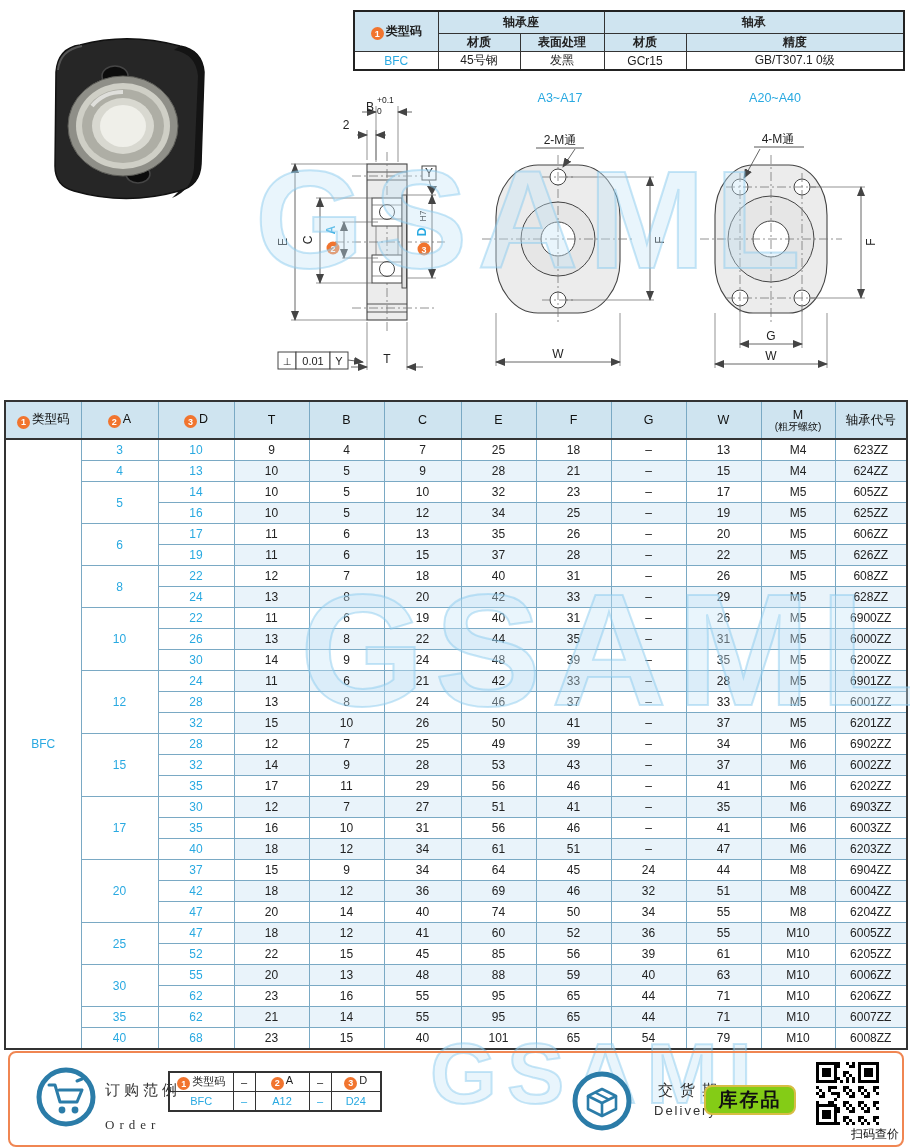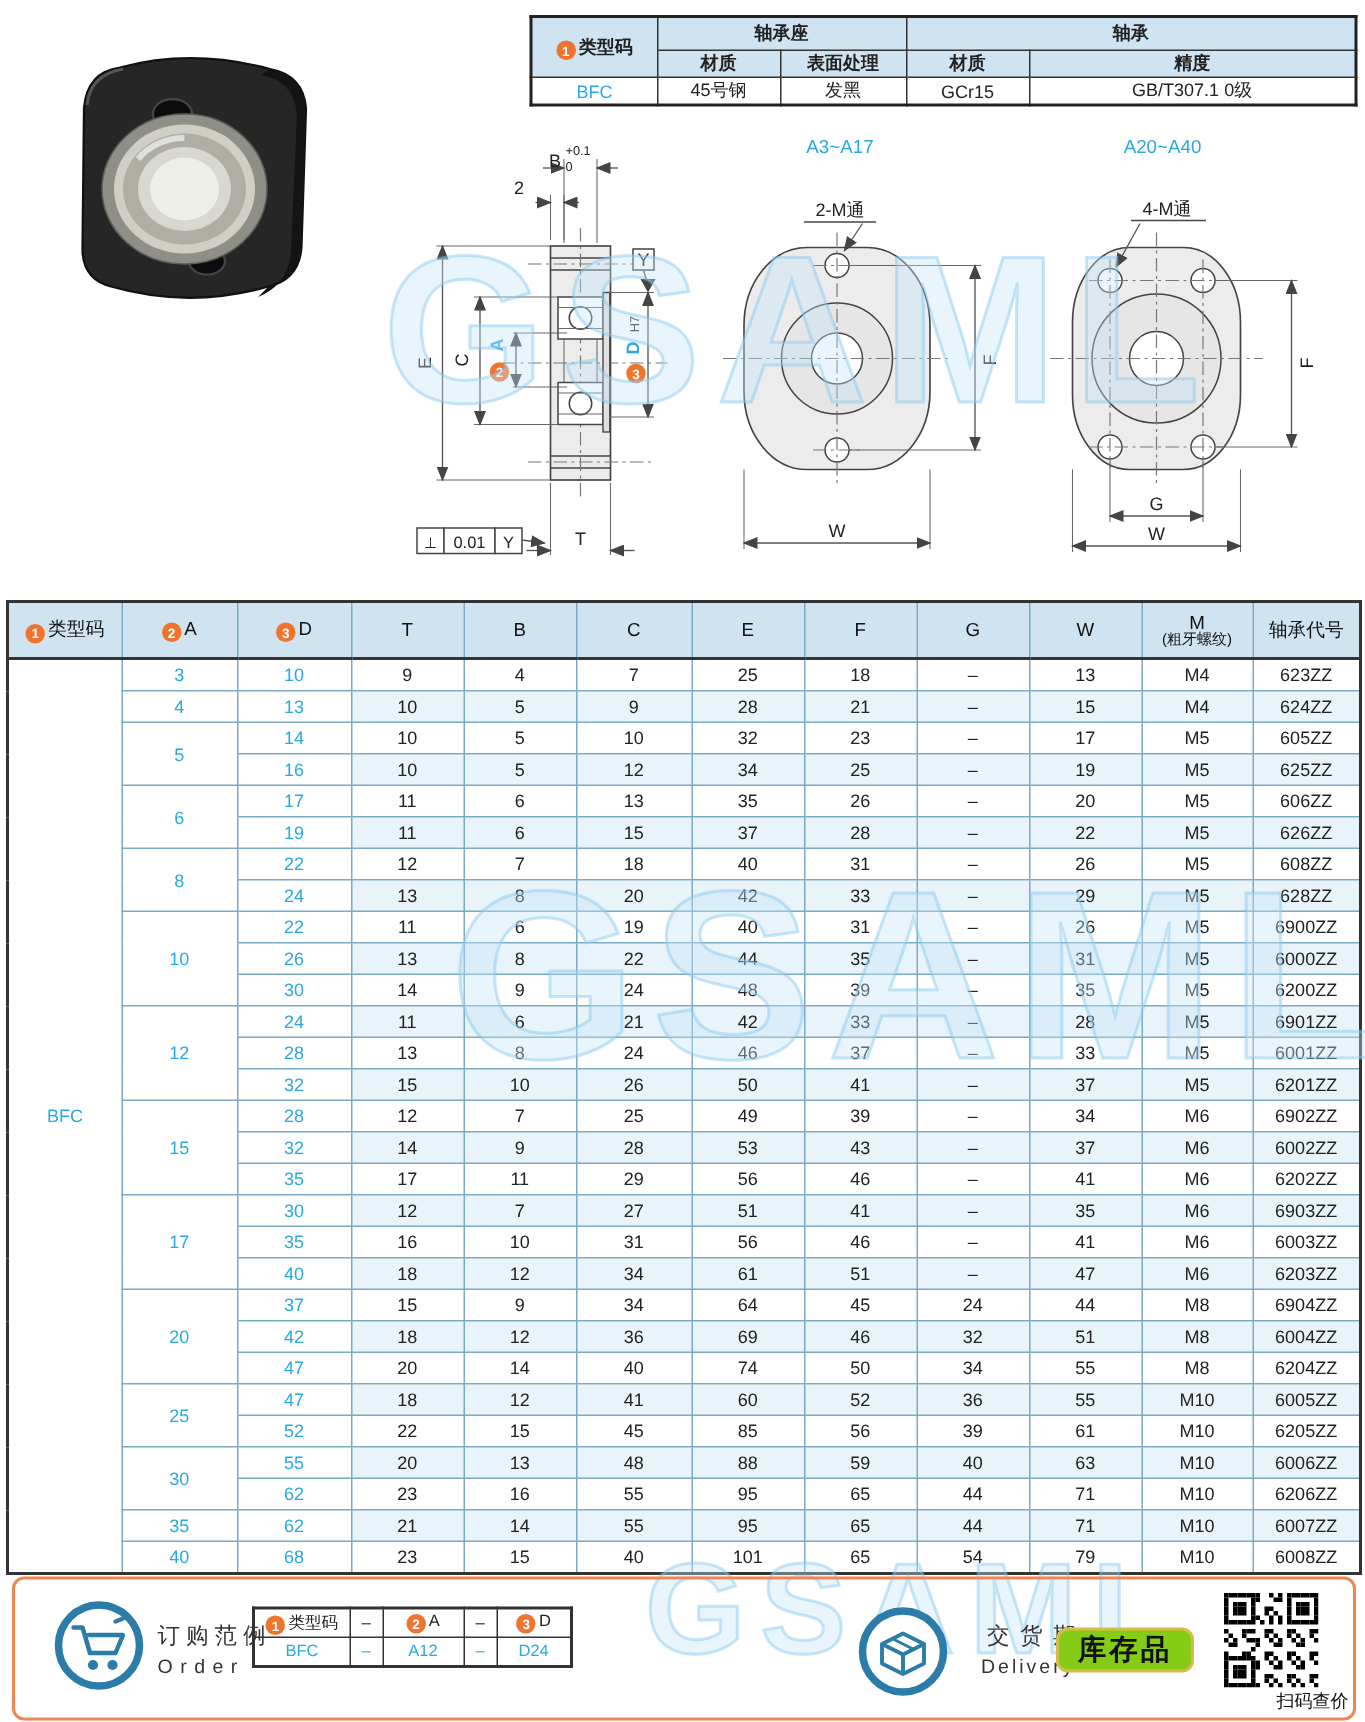--- a/index.html
+++ b/index.html
@@ -658,21 +658,21 @@
   <div class="abs" style="left:24px;top:12px;">
     <svg width="64" height="64" viewBox="0 0 64 64">
       <circle cx="32" cy="32" r="27" fill="#fff" stroke="#2b7ca8" stroke-width="5"></circle>
       <path d="M15,20 h6 l5,17 h17 l5,-12 h-23" fill="none" stroke="#2b7ca8" stroke-width="3" stroke-linecap="round" stroke-linejoin="round"></path>
       <line x1="43" y1="16" x2="48" y2="14" stroke="#2b7ca8" stroke-width="3" stroke-linecap="round"></line>
       <circle cx="28" cy="45" r="3.4" fill="#2b7ca8"></circle>
       <circle cx="41" cy="45" r="3.4" fill="#2b7ca8"></circle>
     </svg>
   </div>
   <div class="abs cn-title" style="left:95px;top:28px;">订购范例</div>
-  <div class="abs en-title" style="left:95px;top:50px;">Order</div>
+  <div class="abs en-title" style="left:95px;top:64px;font-family:Liberation Serif, serif;">Order</div>
 
   <table class="order-table abs" style="left:158px;top:18px;width:212px;">
     <colgroup>
         <col style="width:64px">
         <col style="width:22px">
         <col style="width:54px">
         <col style="width:22px">
         <col style="width:50px">
       </colgroup>
     <tbody>

